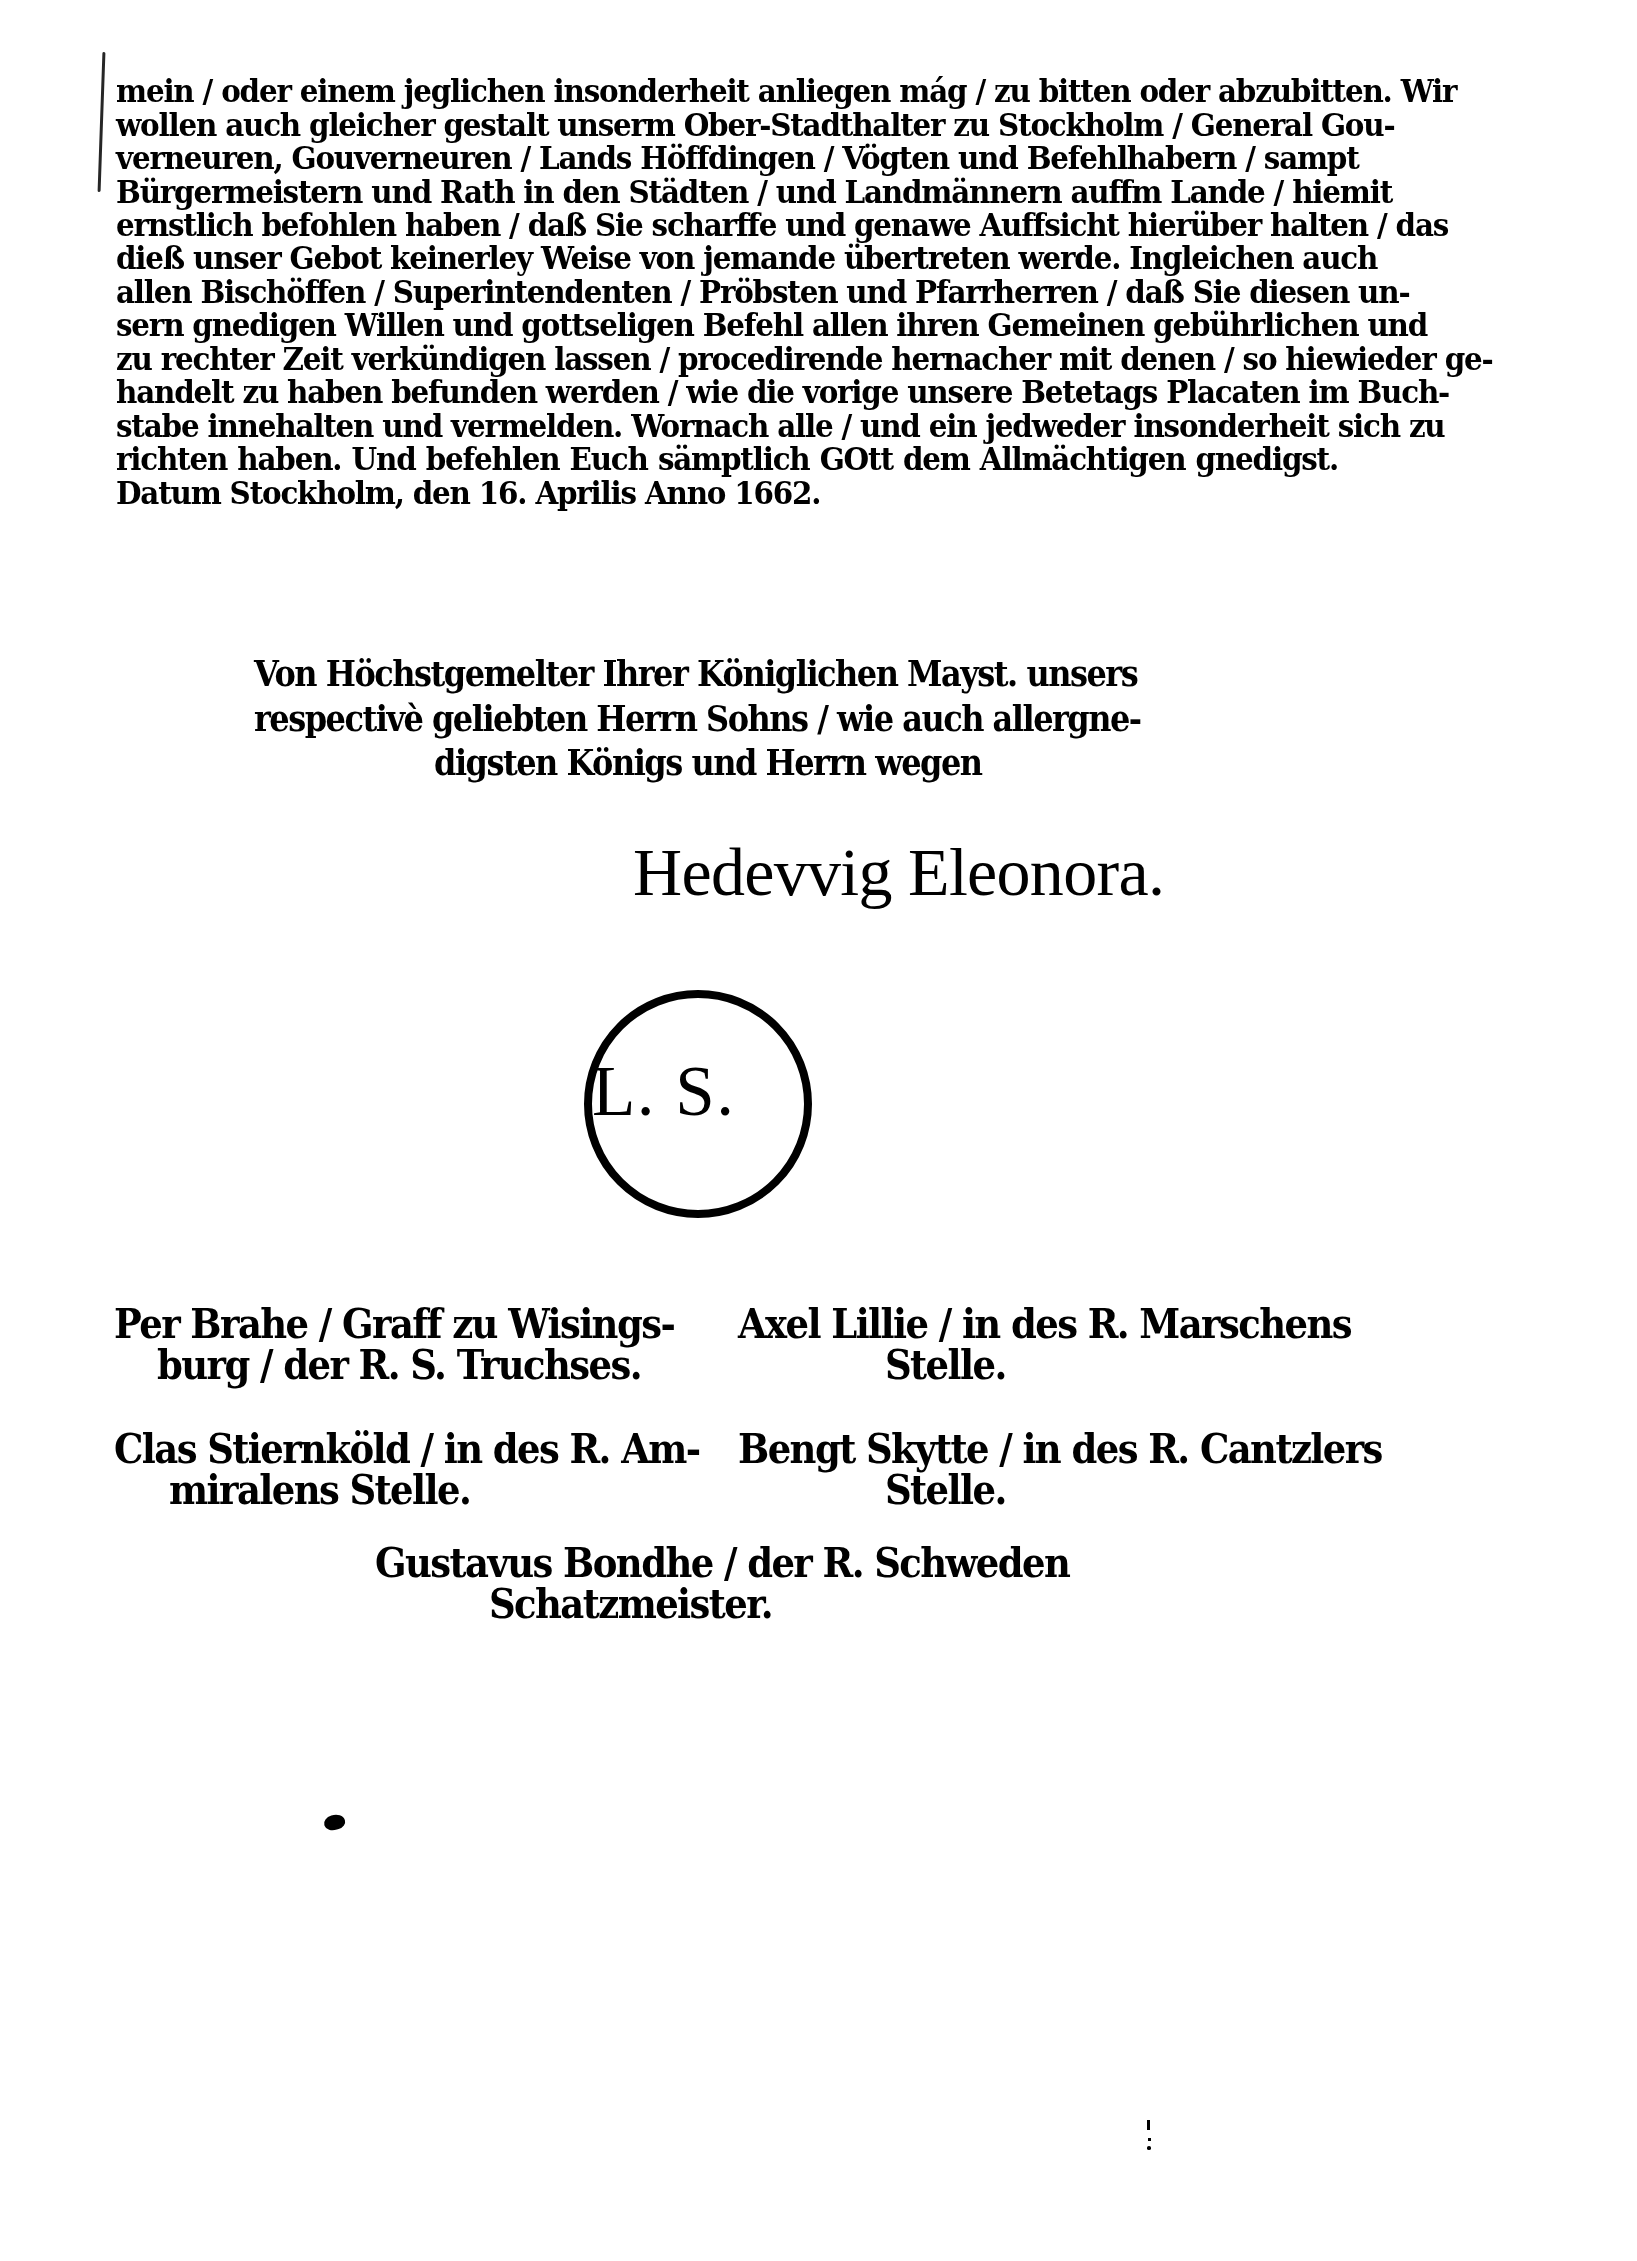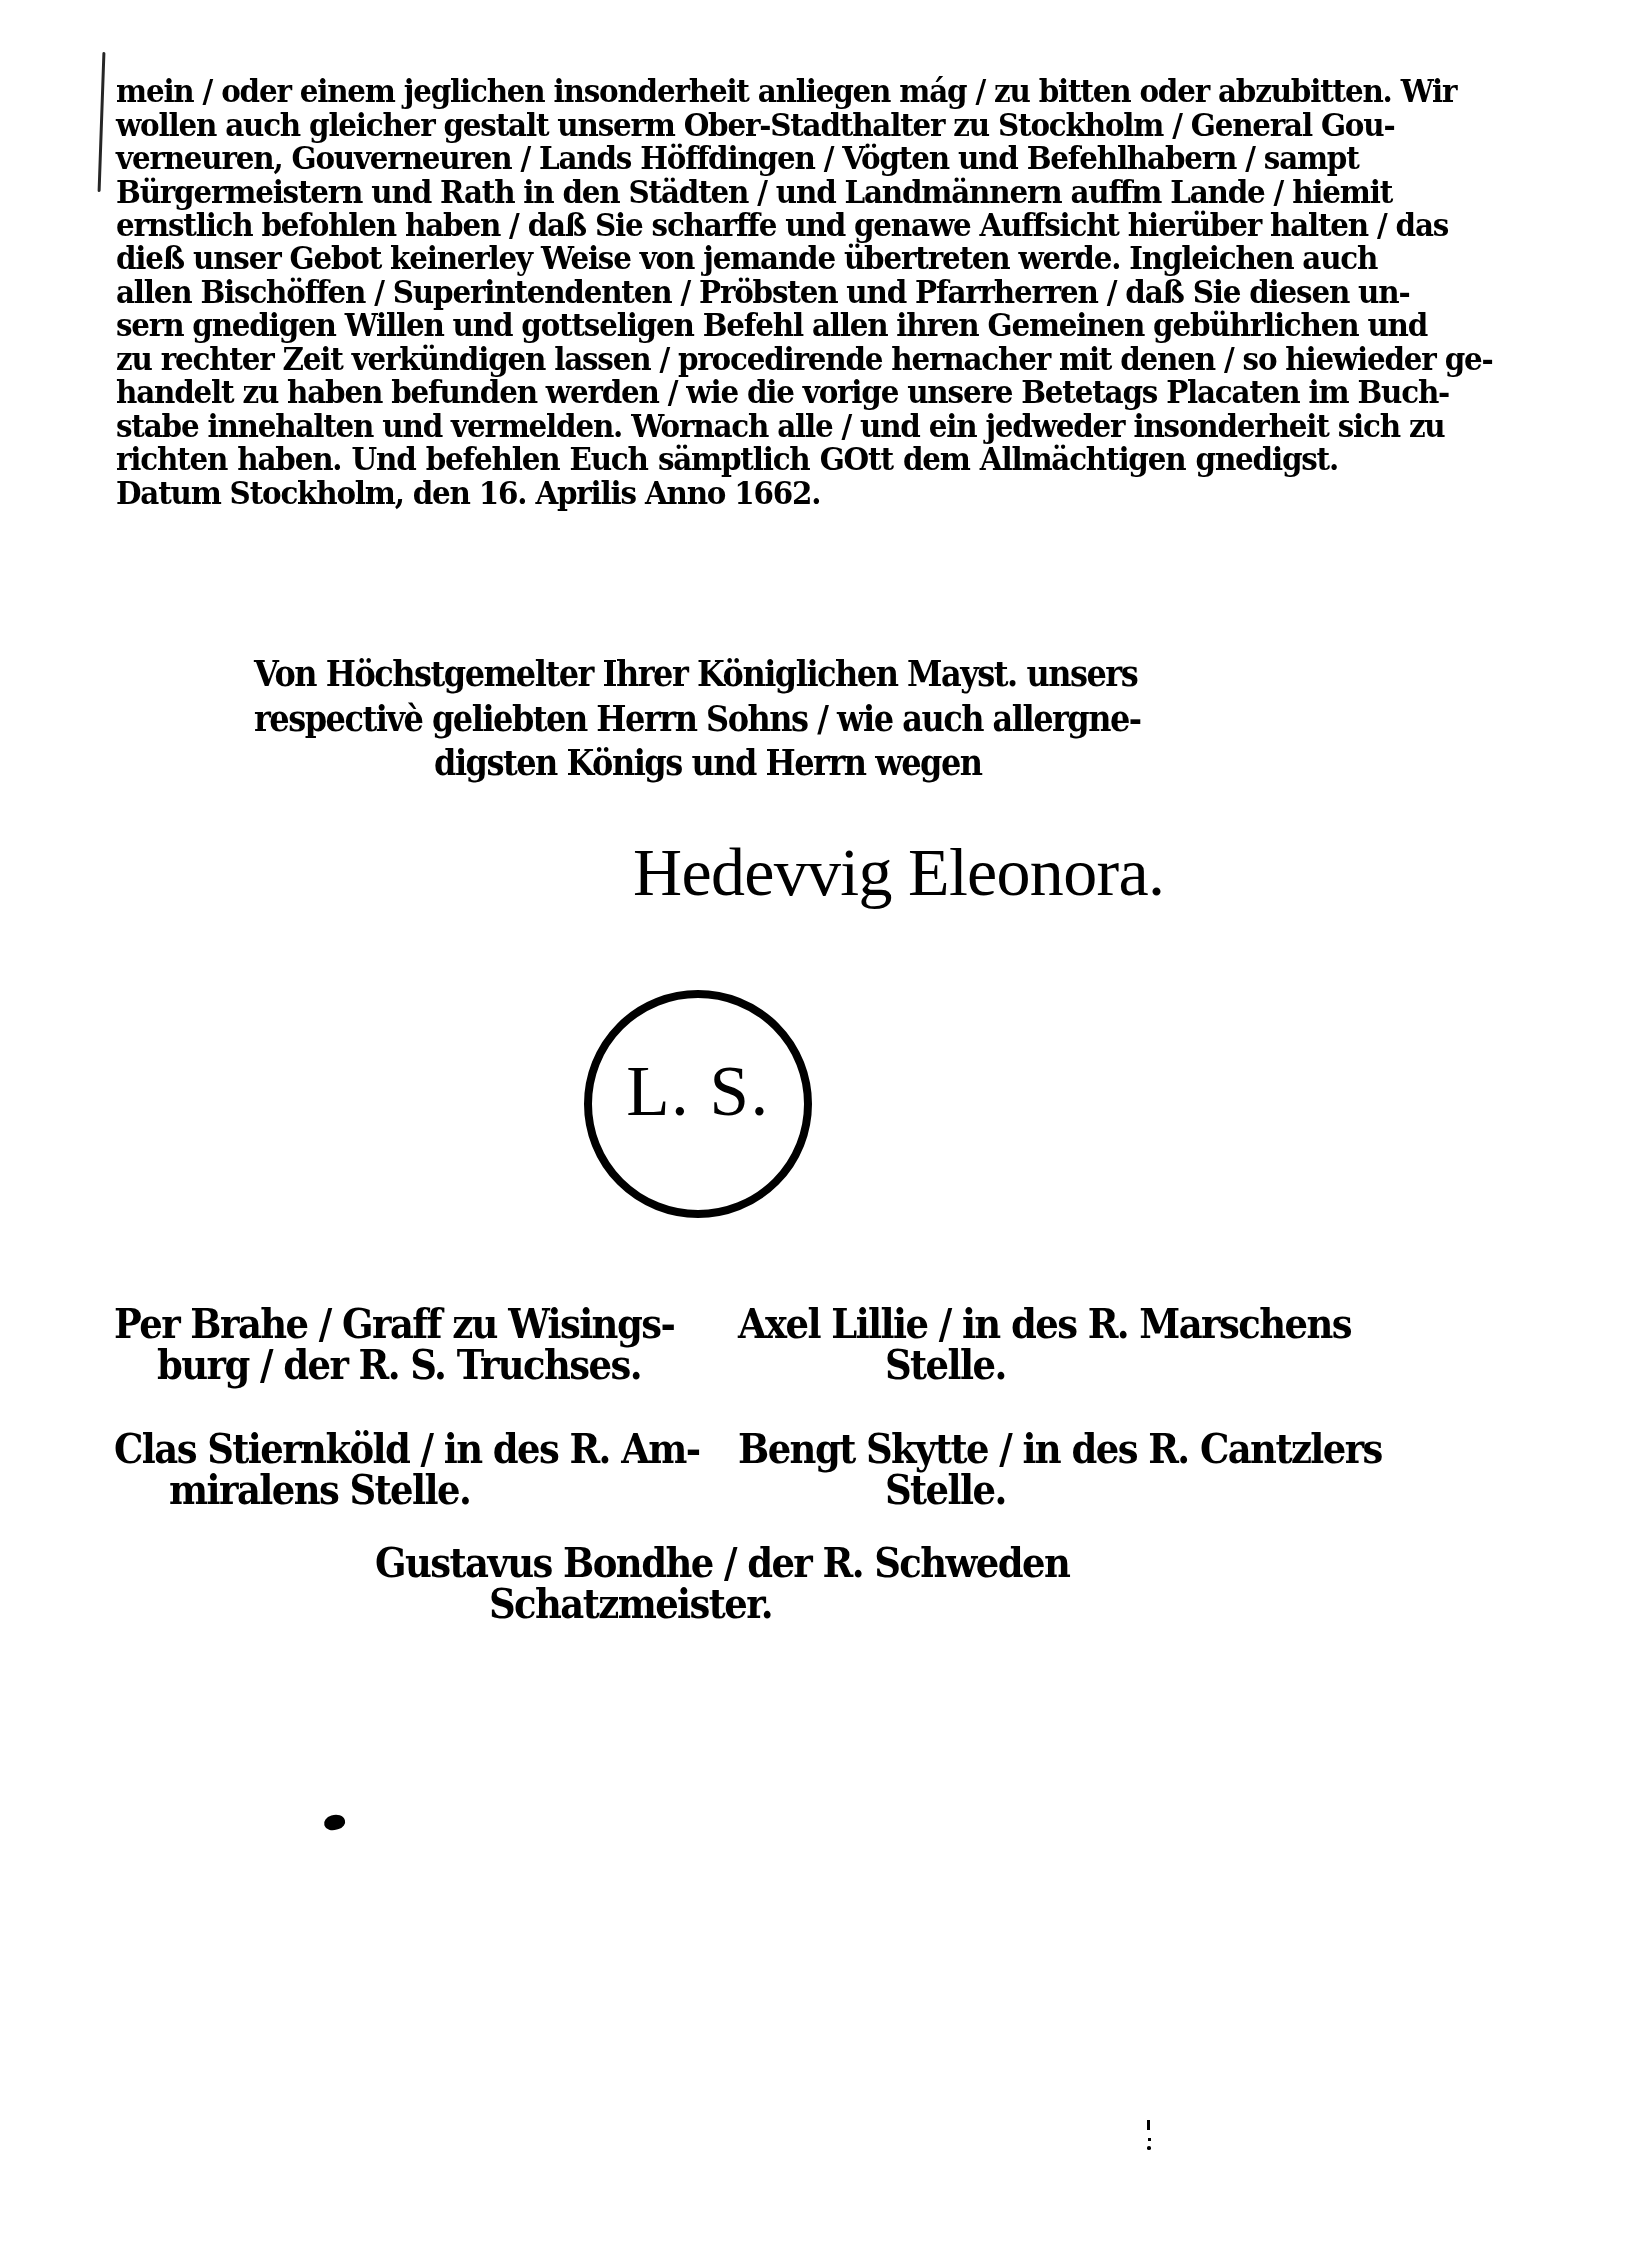--- a/index.html
+++ b/index.html
@@ -86,21 +86,20 @@
       width: 228px;
       height: 228px;
       border: 8.8px solid #000;
       border-radius: 50%;
       box-sizing: border-box;
     }
     .seal-label {
       position: absolute;
       left: 0; right: 0;
       top: 56px;
-      text-align: center;
       font-family: "Liberation Serif", serif;
       font-size: 71px;
       line-height: 74px;
       letter-spacing: 1.5px;
     }
     .counter {
       position: absolute;
       font-family: "DejaVu Serif", "Liberation Serif", serif;
       font-weight: bold;
       font-size: 37px;

